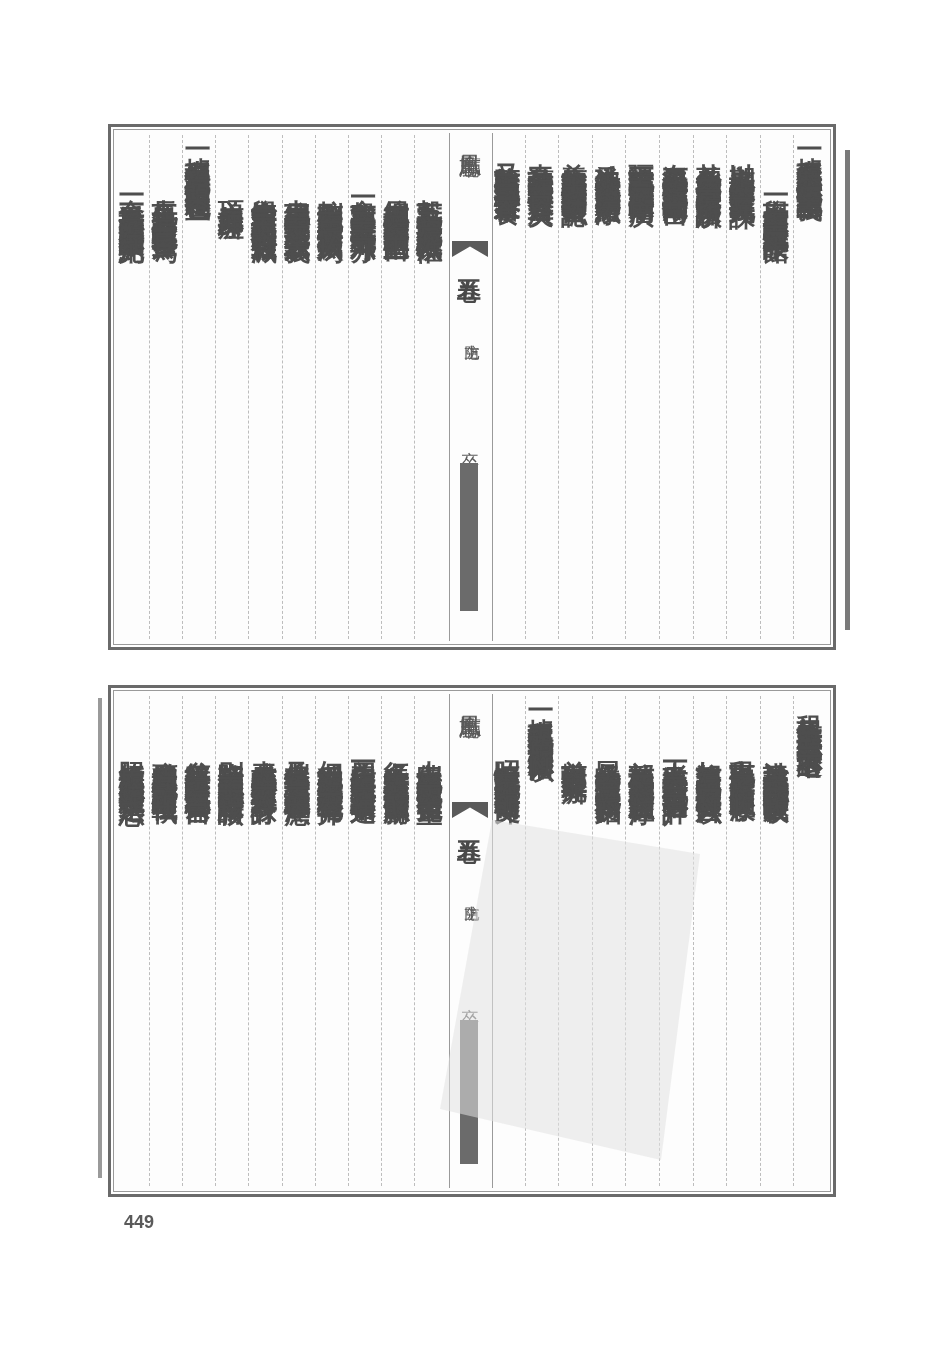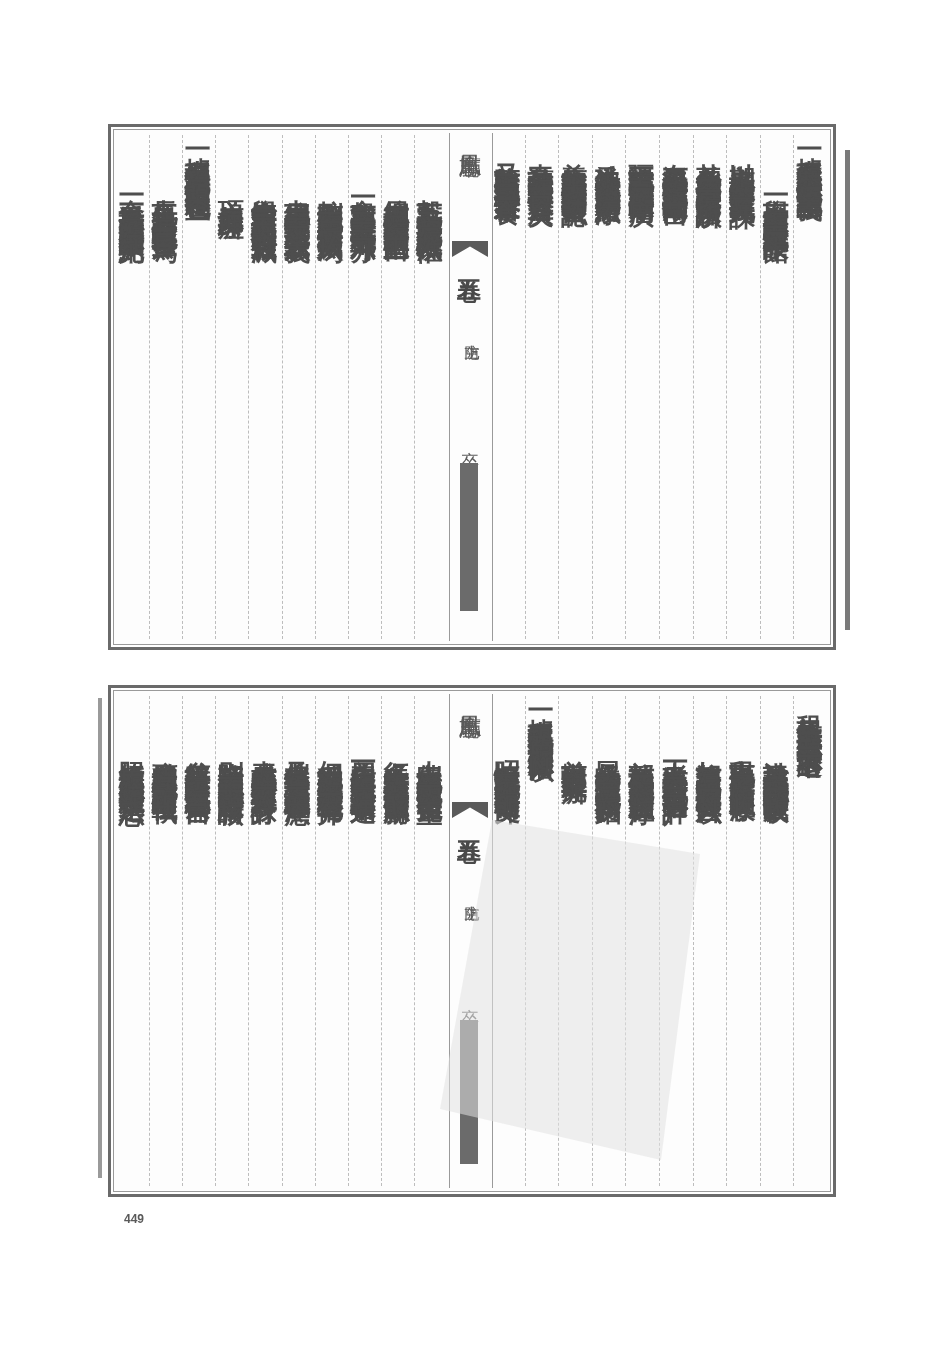--- a/index.html
+++ b/index.html
@@ -146,21 +146,21 @@
       clip-path: polygon(20% 0, 100% 10%, 85% 100%, 0 85%);
       pointer-events: none;
     }
 
     .page-number {
       position: absolute;
       left: 124px;
       top: 1212px;
       font-family: "Liberation Sans", sans-serif;
       font-weight: bold;
-      font-size: 12px;
+      font-size: 18px;
       color: #5a5a5a;
       text-align: center;
     }
   </style>
 </head>
 <body>
 
 <div class="page page-top">
   <div class="half half-right">
     <div class="col lead">一據奏稱裁汰經費以歸節省也查苗疆原設屯苗義</div>

